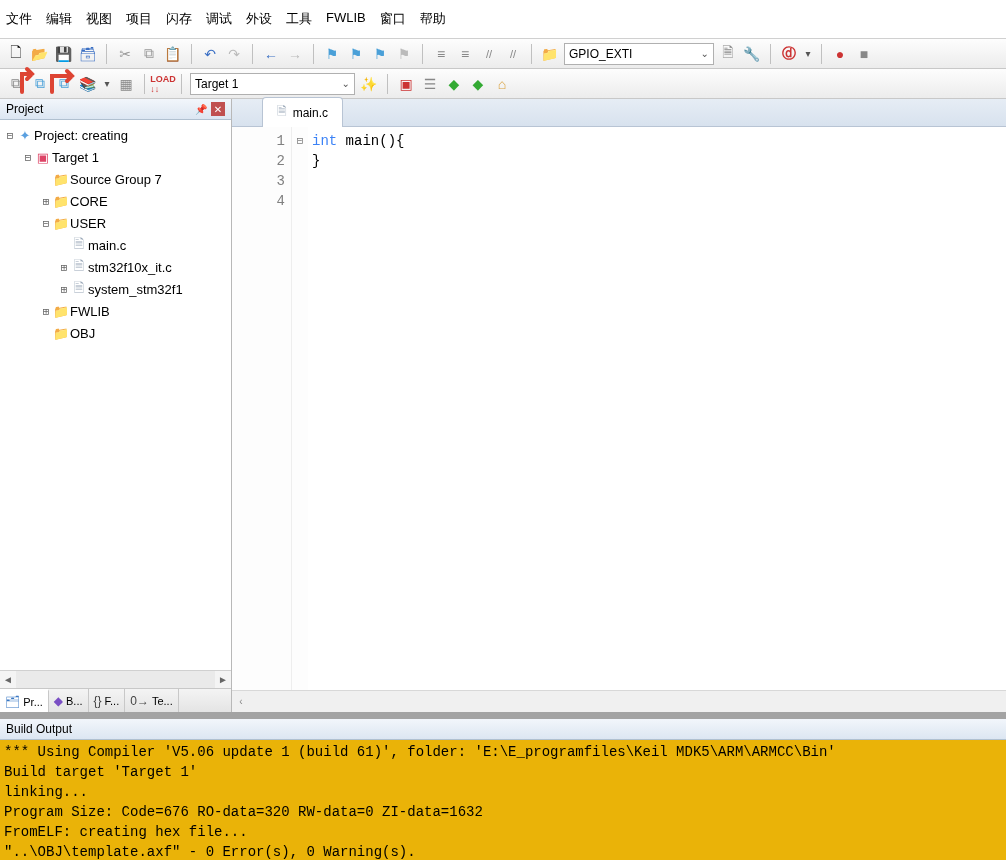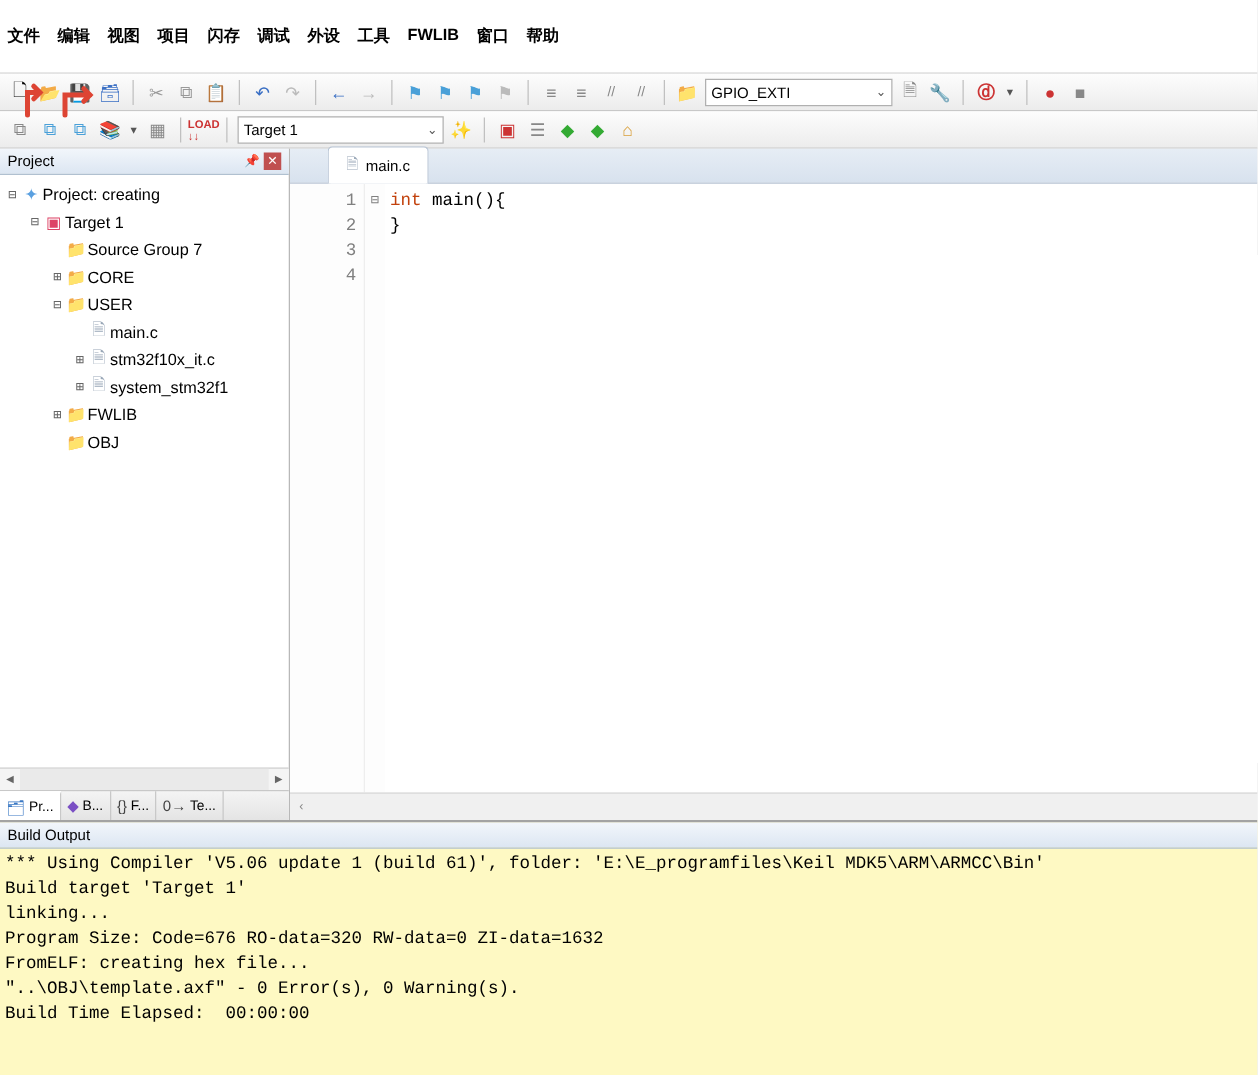--- a/index.html
+++ b/index.html
@@ -11,24 +11,23 @@
   height: 860px;
   overflow: hidden;
   display: flex;
   flex-direction: column;
 }
 
 .menubar {
   display: flex;
   background: #fff;
   border-bottom: 1px solid #d0d0d0;
-  padding: 20px 6px;
+  padding: 10px 6px;
   gap: 14px;
   font-size: 13px;
-  font-weight: bold;
 }
 .menubar span { cursor: default; }
 
 .toolbar {
   display: flex;
   align-items: center;
   background: linear-gradient(#fdfdfd,#ececec);
   border-bottom: 1px solid #c8c8c8;
   padding: 3px 6px;
   height: 30px;
@@ -209,36 +208,36 @@
   color: #808080;
   font-size: 11px;
   background:#fdfdfd;
 }
 .fold-gutter div { height:20px; text-align:center; }
 .code-lines {
   flex:1;
   padding: 4px 0 0 4px;
   white-space: pre;
 }
-.kw { color: #c2410c; }
+.kw { color: #3b82f6; }
 .editor-hscroll {
   height: 22px;
   background:#f0f0f0;
   border-top:1px solid #d8d8d8;
   display:flex;align-items:center;
 }
 .editor-hscroll .ar { width:18px;text-align:center;color:#888;font-size:10px; }
 .editor-hscroll .tr { flex:1; }
 
 .build-panel {
-  height: 204px;
+  height: 148px;
   display:flex;
   flex-direction:column;
-  border-top: 2px solid #a3a3a3;
-  background:#fef9c3;
+  border-top: 7px solid #a3a3a3;
+  background:#eab308;
 }
 .build-body {
   flex:1;
   font-family: Consolas, "Courier New", monospace;
   font-size: 14px;
   line-height: 20px;
   white-space: pre;
   padding: 2px 4px;
   overflow:hidden;
 }

